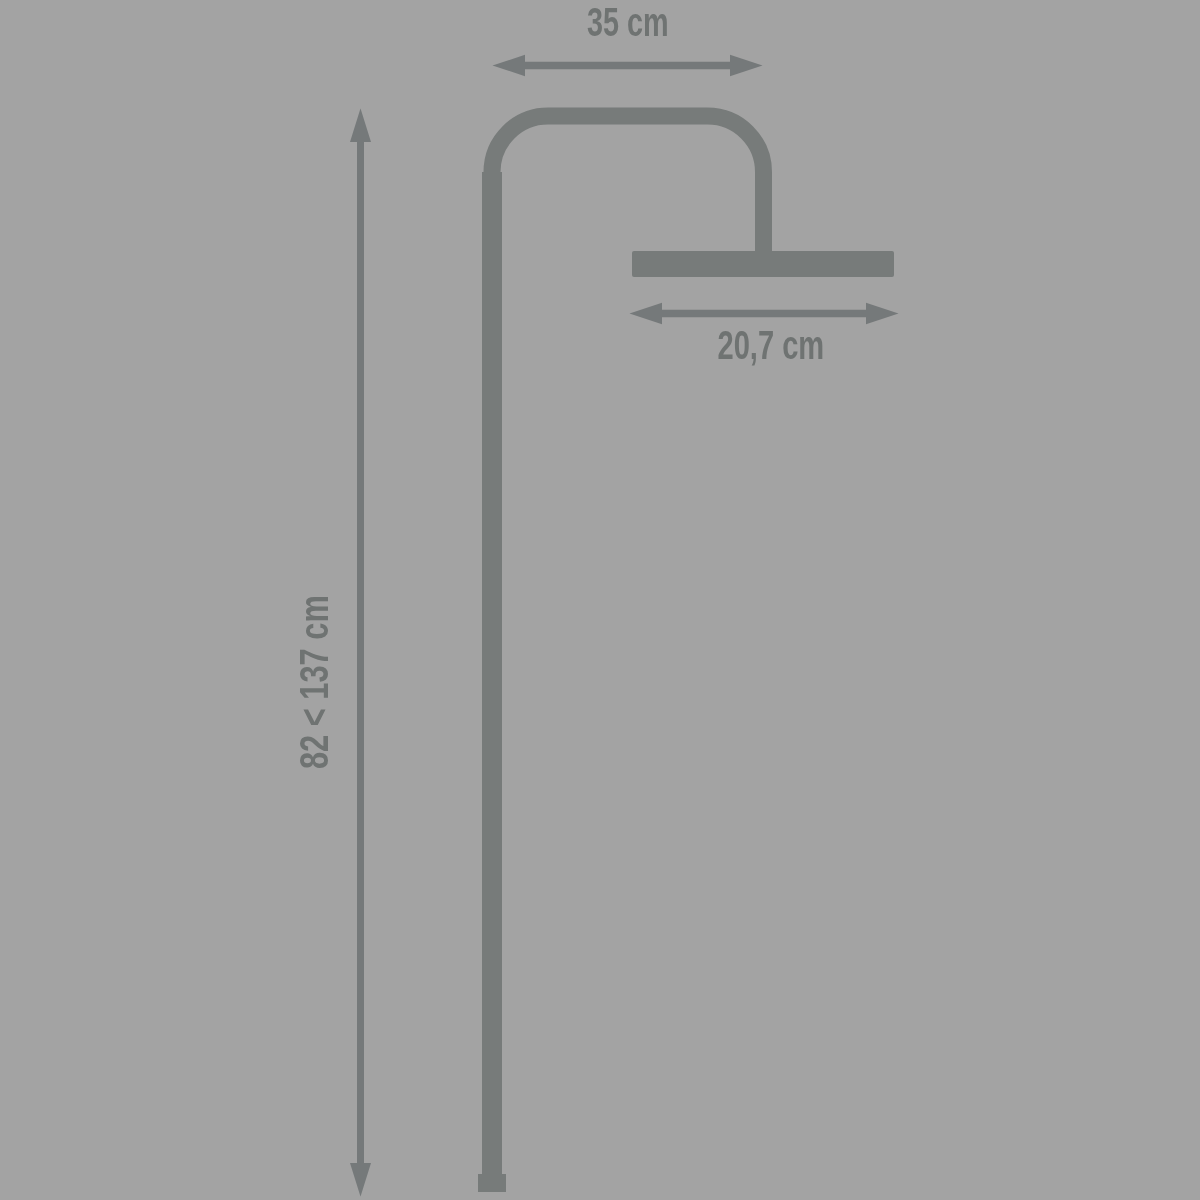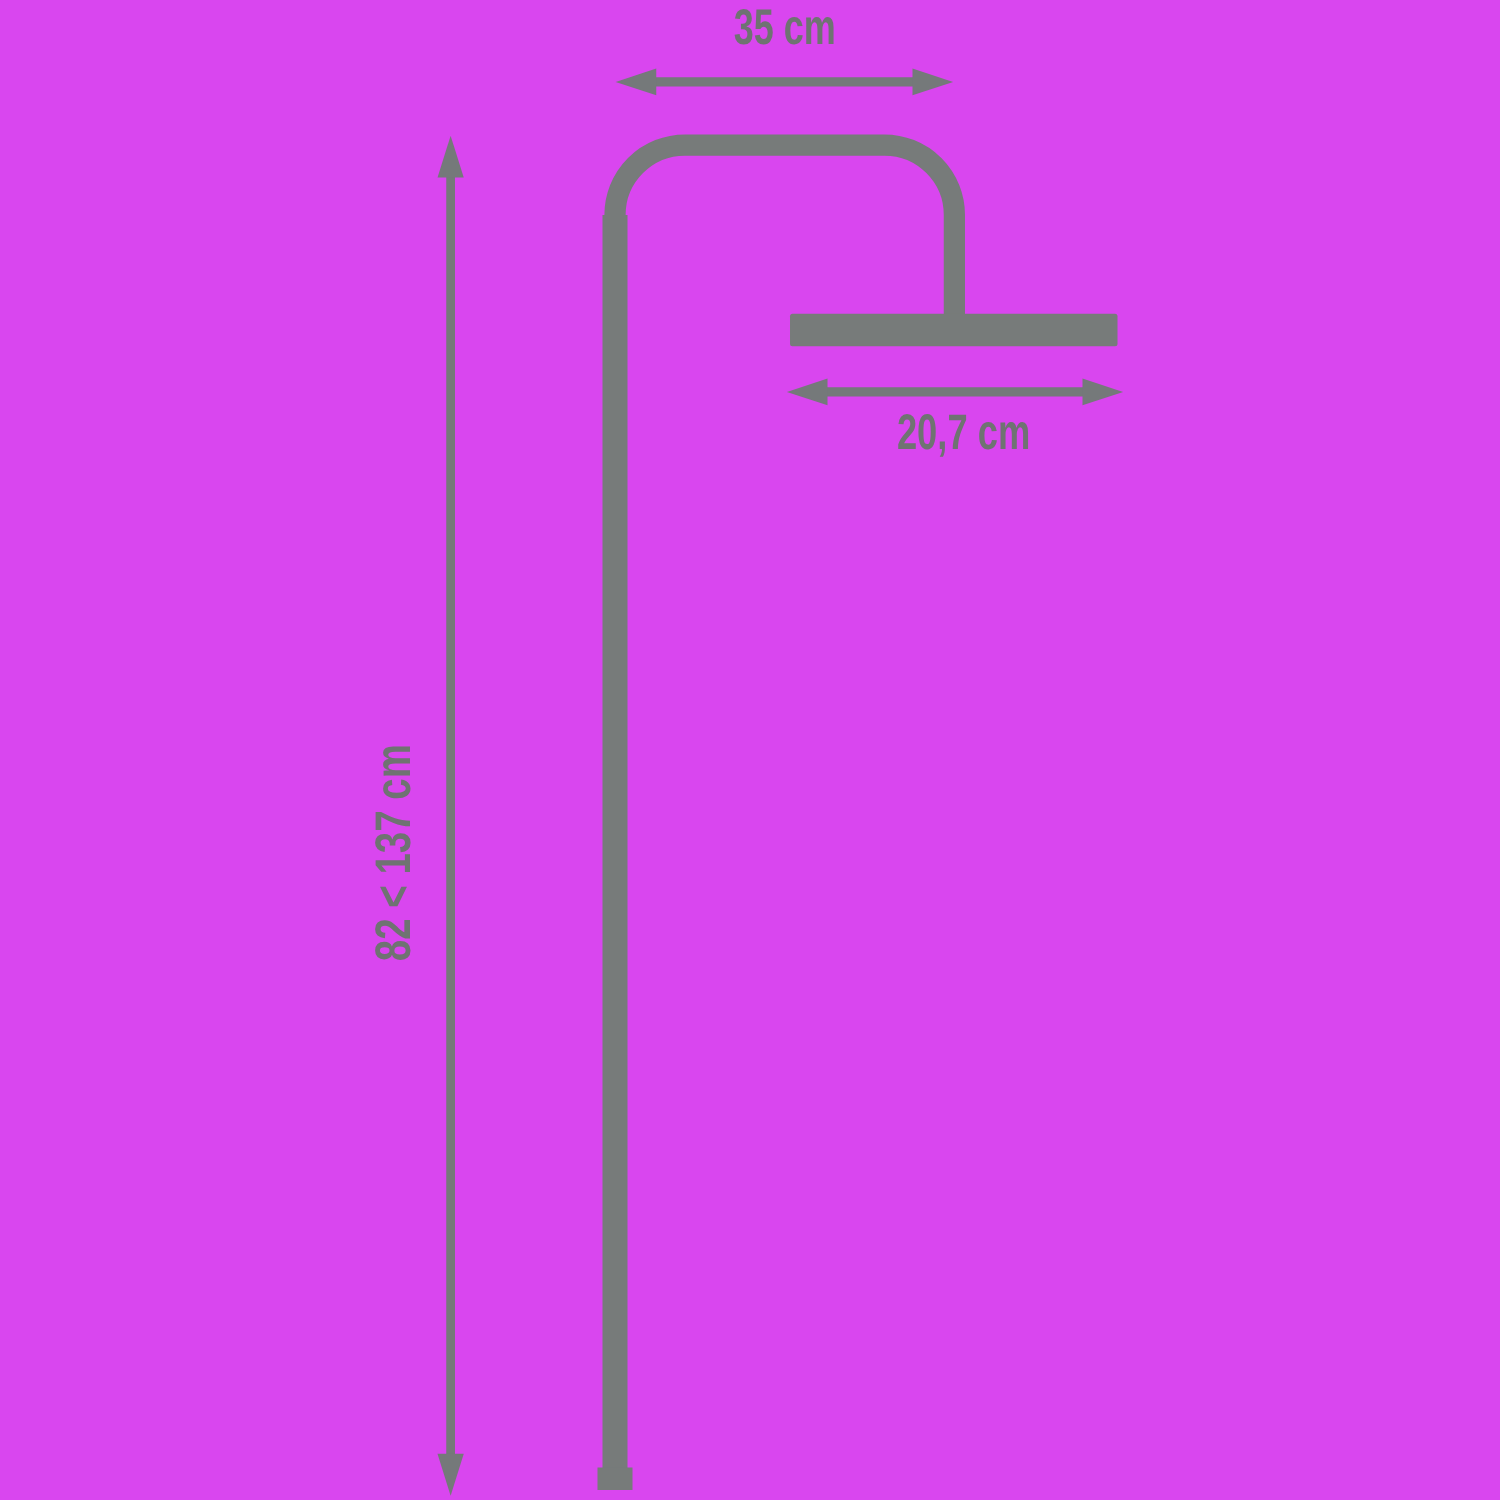--- a/index.html
+++ b/index.html
@@ -1,16 +1,16 @@
 <!DOCTYPE html>
 <html><head>
 <meta charset="utf-8">
 <style>
   html,body{margin:0;padding:0;background:#fbfbfa;}
-  .page{width:1200px;height:1200px;position:relative;background:#d946ef;overflow:hidden;}
+  .page{width:1200px;height:1200px;position:relative;background:#a3a3a3;overflow:hidden;}
   text{font-family:"Liberation Sans",sans-serif;font-weight:bold;}
 </style>
 </head>
 <body>
 
 <div class="page">
 <svg width="1200" height="1200" viewBox="0 0 1200 1200" xmlns="http://www.w3.org/2000/svg">
 
   <path d="M 492 1176 V 172 A 56 56 0 0 1 548 116 H 707.5 A 56 56 0 0 1 763.5 172 V 255" fill="none" stroke="#777b7a" stroke-width="17"></path>
 

